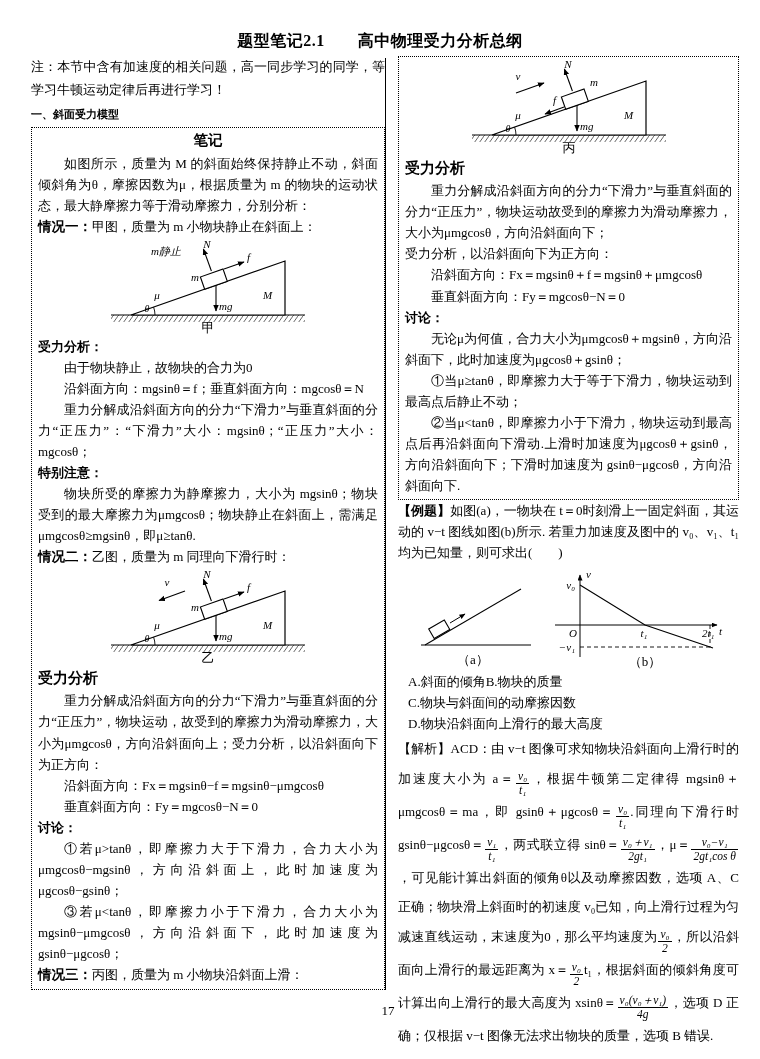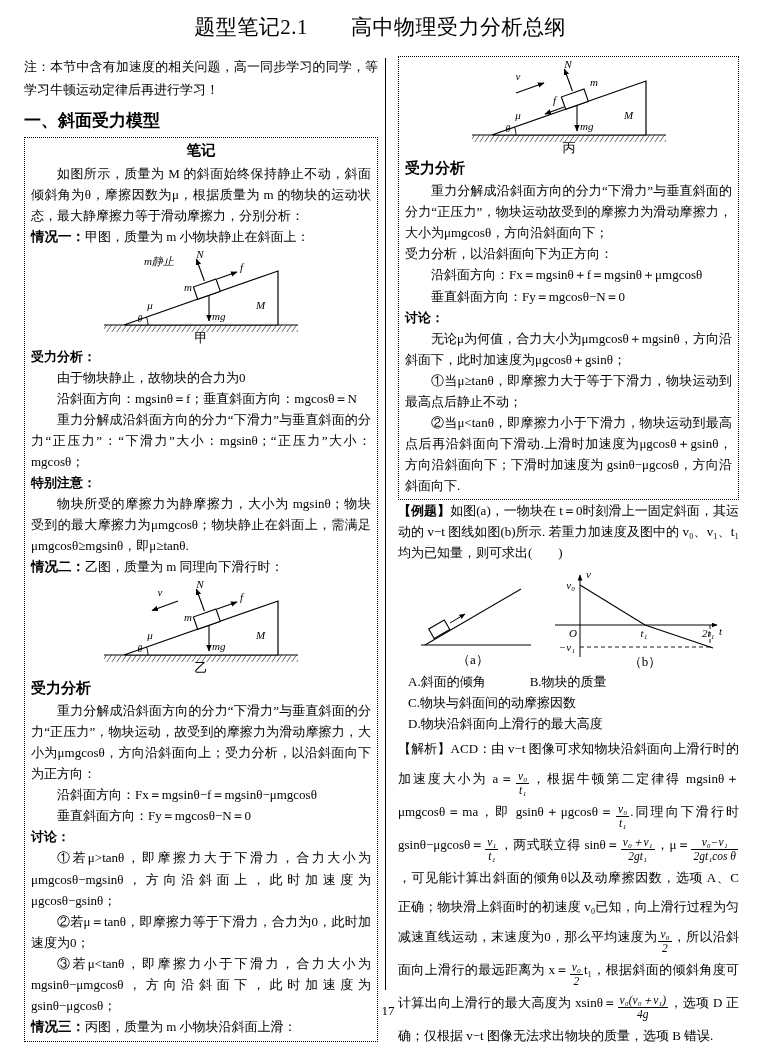--- a/index.html
+++ b/index.html
@@ -1,42 +1,42 @@
 <!DOCTYPE html>
 <html><head>
 <meta charset="utf-8">
 <style>
   * { margin:0; padding:0; box-sizing:border-box; }
   html,body { background:#fff; }
   body {
     width:760px; height:1059px; position:relative; overflow:hidden;
     font-family:"Liberation Serif","DejaVu Serif",serif; color:#000;
   }
-  .page-title { text-align:center; font-size:21px; font-weight:normal; padding-top:13px; letter-spacing:.5px; }
+  .page-title { text-align:center; font-size:16px; font-weight:bold; padding-top:31px; letter-spacing:.5px; }
   .divider { position:absolute; left:385px; top:58px; height:932px; width:1px; background:#000; }
   .col { position:absolute; top:56px; font-size:13px; line-height:1.62; }
-  .col-left  { left:24px;  width:354px; }
+  .col-left  { left:31px;  width:354px; }
   .col-right { left:398px; width:341px; }
   p { text-align:justify; }
   .note { line-height:1.75; }
-  h2.section { font-size:17px; font-weight:bold; margin:5px 0 3px; font-family:Liberation Serif, serif; }
+  h2.section { font-size:11px; font-weight:bold; margin:5px 0 3px; font-family:Liberation Mono, monospace; }
   .dotted-box { border:1.6px dotted #000; padding:1px 6px 3px 6px; }
   .box-title { text-align:center; font-weight:bold; font-size:14.5px; }
   .indent { text-indent:2em; }
   .formula { padding-left:2em; }
   b.case { font-weight:bold; font-size:13.5px; }
   .sub-head { font-weight:bold; font-size:13px; }
   .sub-head-lg { font-weight:bold; font-size:15px; }
   .fig { text-align:center; margin:1px 0; }
   svg { vertical-align:top; }
   svg text { font-size:11px; font-style:italic; font-family:"Liberation Serif","DejaVu Serif",serif; fill:#000; }
   svg text.cap { font-size:13px; font-style:normal; }
   svg text.small { font-size:10px; }
   .figs-row { display:flex; justify-content:center; align-items:flex-end; gap:8px; margin:2px 0; }
-  .opt-row { display:flex; gap:44px; padding-left:10px; }
+  .opt-row { display:flex; padding-left:10px; }
   .opt { padding-left:10px; }
   .solution { line-height:2.3; text-align:justify; }
   .frac { display:inline-block; vertical-align:-0.95em; text-align:center; line-height:1.12; font-size:11.5px; margin:0 1px; font-style:italic; }
   .frac .num { display:block; border-bottom:1px solid #000; padding:0 2px; }
   .frac .den { display:block; padding:0 2px; }
   .page-num { position:absolute; bottom:40px; left:8px; width:100%; text-align:center; font-size:13px; }
 </style>
 </head>
 <body>
 
@@ -126,21 +126,20 @@
         <text x="105" y="93" text-anchor="middle" class="cap">乙</text>
       </svg>
     </div>
 
     <p class="sub-head-lg">受力分析</p>
     <p class="indent">重力分解成沿斜面方向的分力“下滑力”与垂直斜面的分力“正压力”，物块运动，故受到的摩擦力为滑动摩擦力，大小为μmgcosθ，方向沿斜面向上；受力分析，以沿斜面向下为正方向：</p>
     <p class="formula">沿斜面方向：Fx＝mgsinθ−f＝mgsinθ−μmgcosθ</p>
     <p class="formula">垂直斜面方向：Fy＝mgcosθ−N＝0</p>
     <p class="sub-head">讨论：</p>
     <p class="indent">①若μ&gt;tanθ，即摩擦力大于下滑力，合力大小为μmgcosθ−mgsinθ，方向沿斜面上，此时加速度为μgcosθ−gsinθ；</p>
-    <p class="indent">②若μ＝tanθ，即摩擦力等于下滑力，合力为0，此时加速度为0；</p>
     <p class="indent">③若μ&lt;tanθ，即摩擦力小于下滑力，合力大小为 mgsinθ−μmgcosθ，方向沿斜面下，此时加速度为 gsinθ−μgcosθ；</p>
     <p><b class="case">情况三：</b><span>丙图，质量为 m 小物块沿斜面上滑：</span></p>
   </div>
 </div>
 
 <div class="col col-right">
   <div class="dotted-box">
 
     <div class="fig">
       <svg width="210" height="96" viewBox="0 0 210 96">

